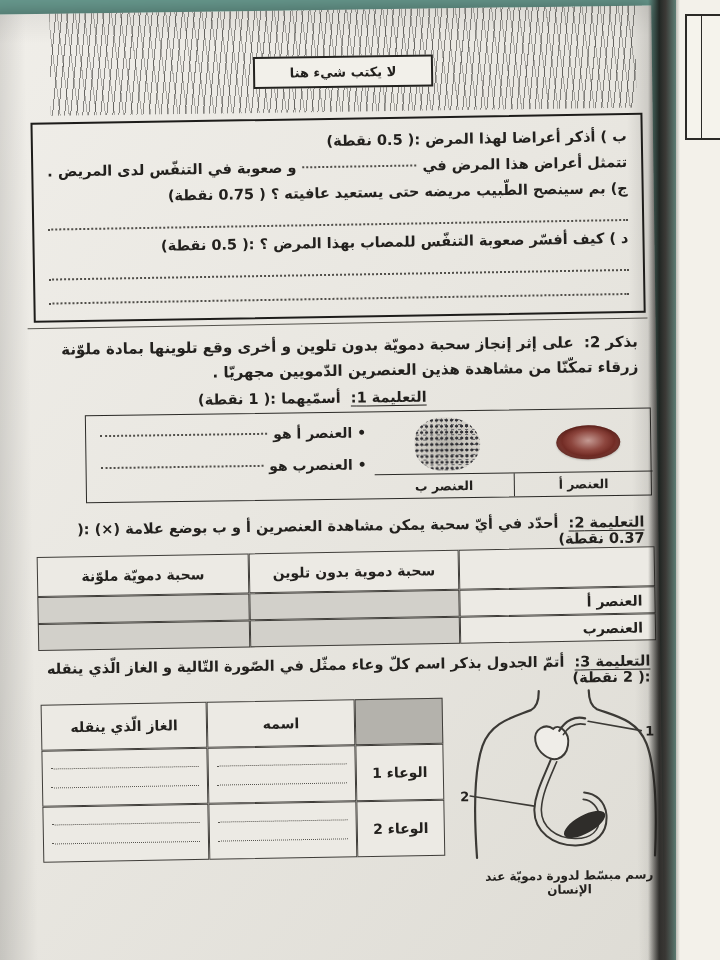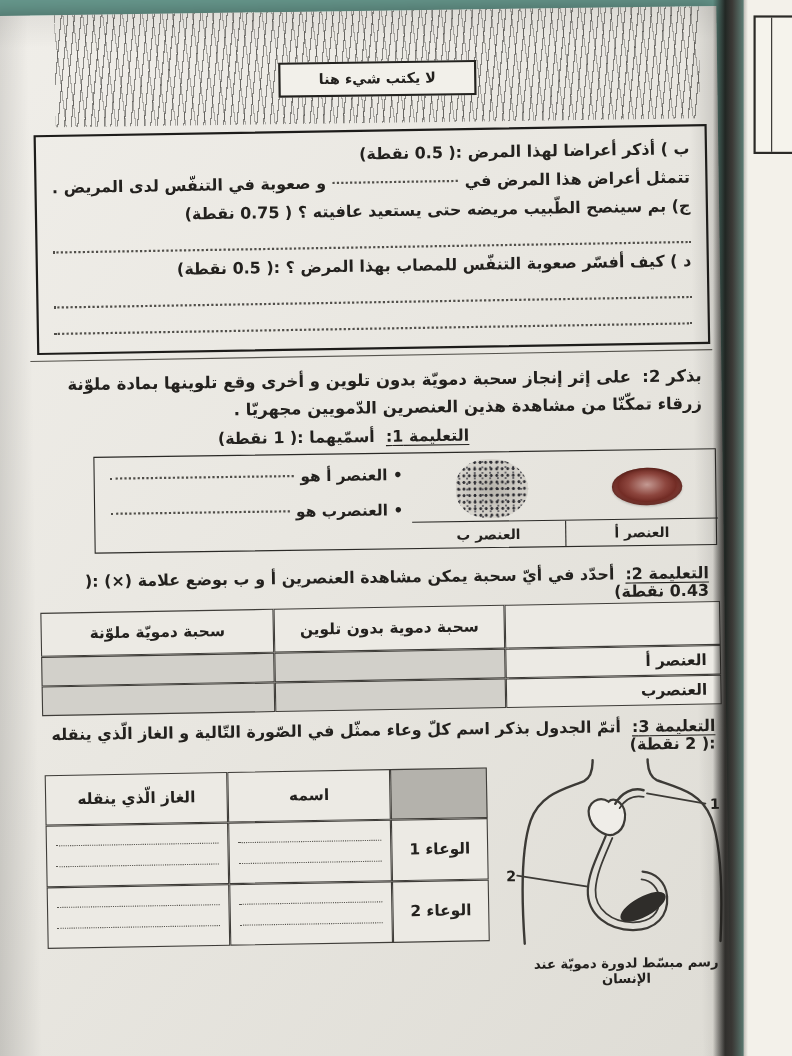--- a/index.html
+++ b/index.html
@@ -181,21 +181,21 @@
       <div class="wbc"></div>
       <div class="fig-strip">
         <div class="fig-cell">العنصر أ</div>
         <div class="fig-cell">العنصر ب</div>
       </div>
     </div>
   </div>
 
   <div class="task-head t2-head" dir="rtl">
     <span class="tl">التعليمة 2:</span>
-    <span>أحدّد في أيّ سحبة يمكن مشاهدة العنصرين أ و ب بوضع علامة (×)  :( 0.43 نقطة)</span>
+    <span>أحدّد في أيّ سحبة يمكن مشاهدة العنصرين أ و ب بوضع علامة (×)  :( 0.37 نقطة)</span>
   </div>
 
   <div class="grid table2">
     <div class="cell h40"></div>
     <div class="cell h40">سحبة دموية بدون تلوين</div>
     <div class="cell h40">سحبة دمويّة ملوّنة</div>
 
     <div class="cell h27 lbl-cell">العنصر أ</div>
     <div class="cell h27 shaded"></div>
     <div class="cell h27 shaded"></div>

